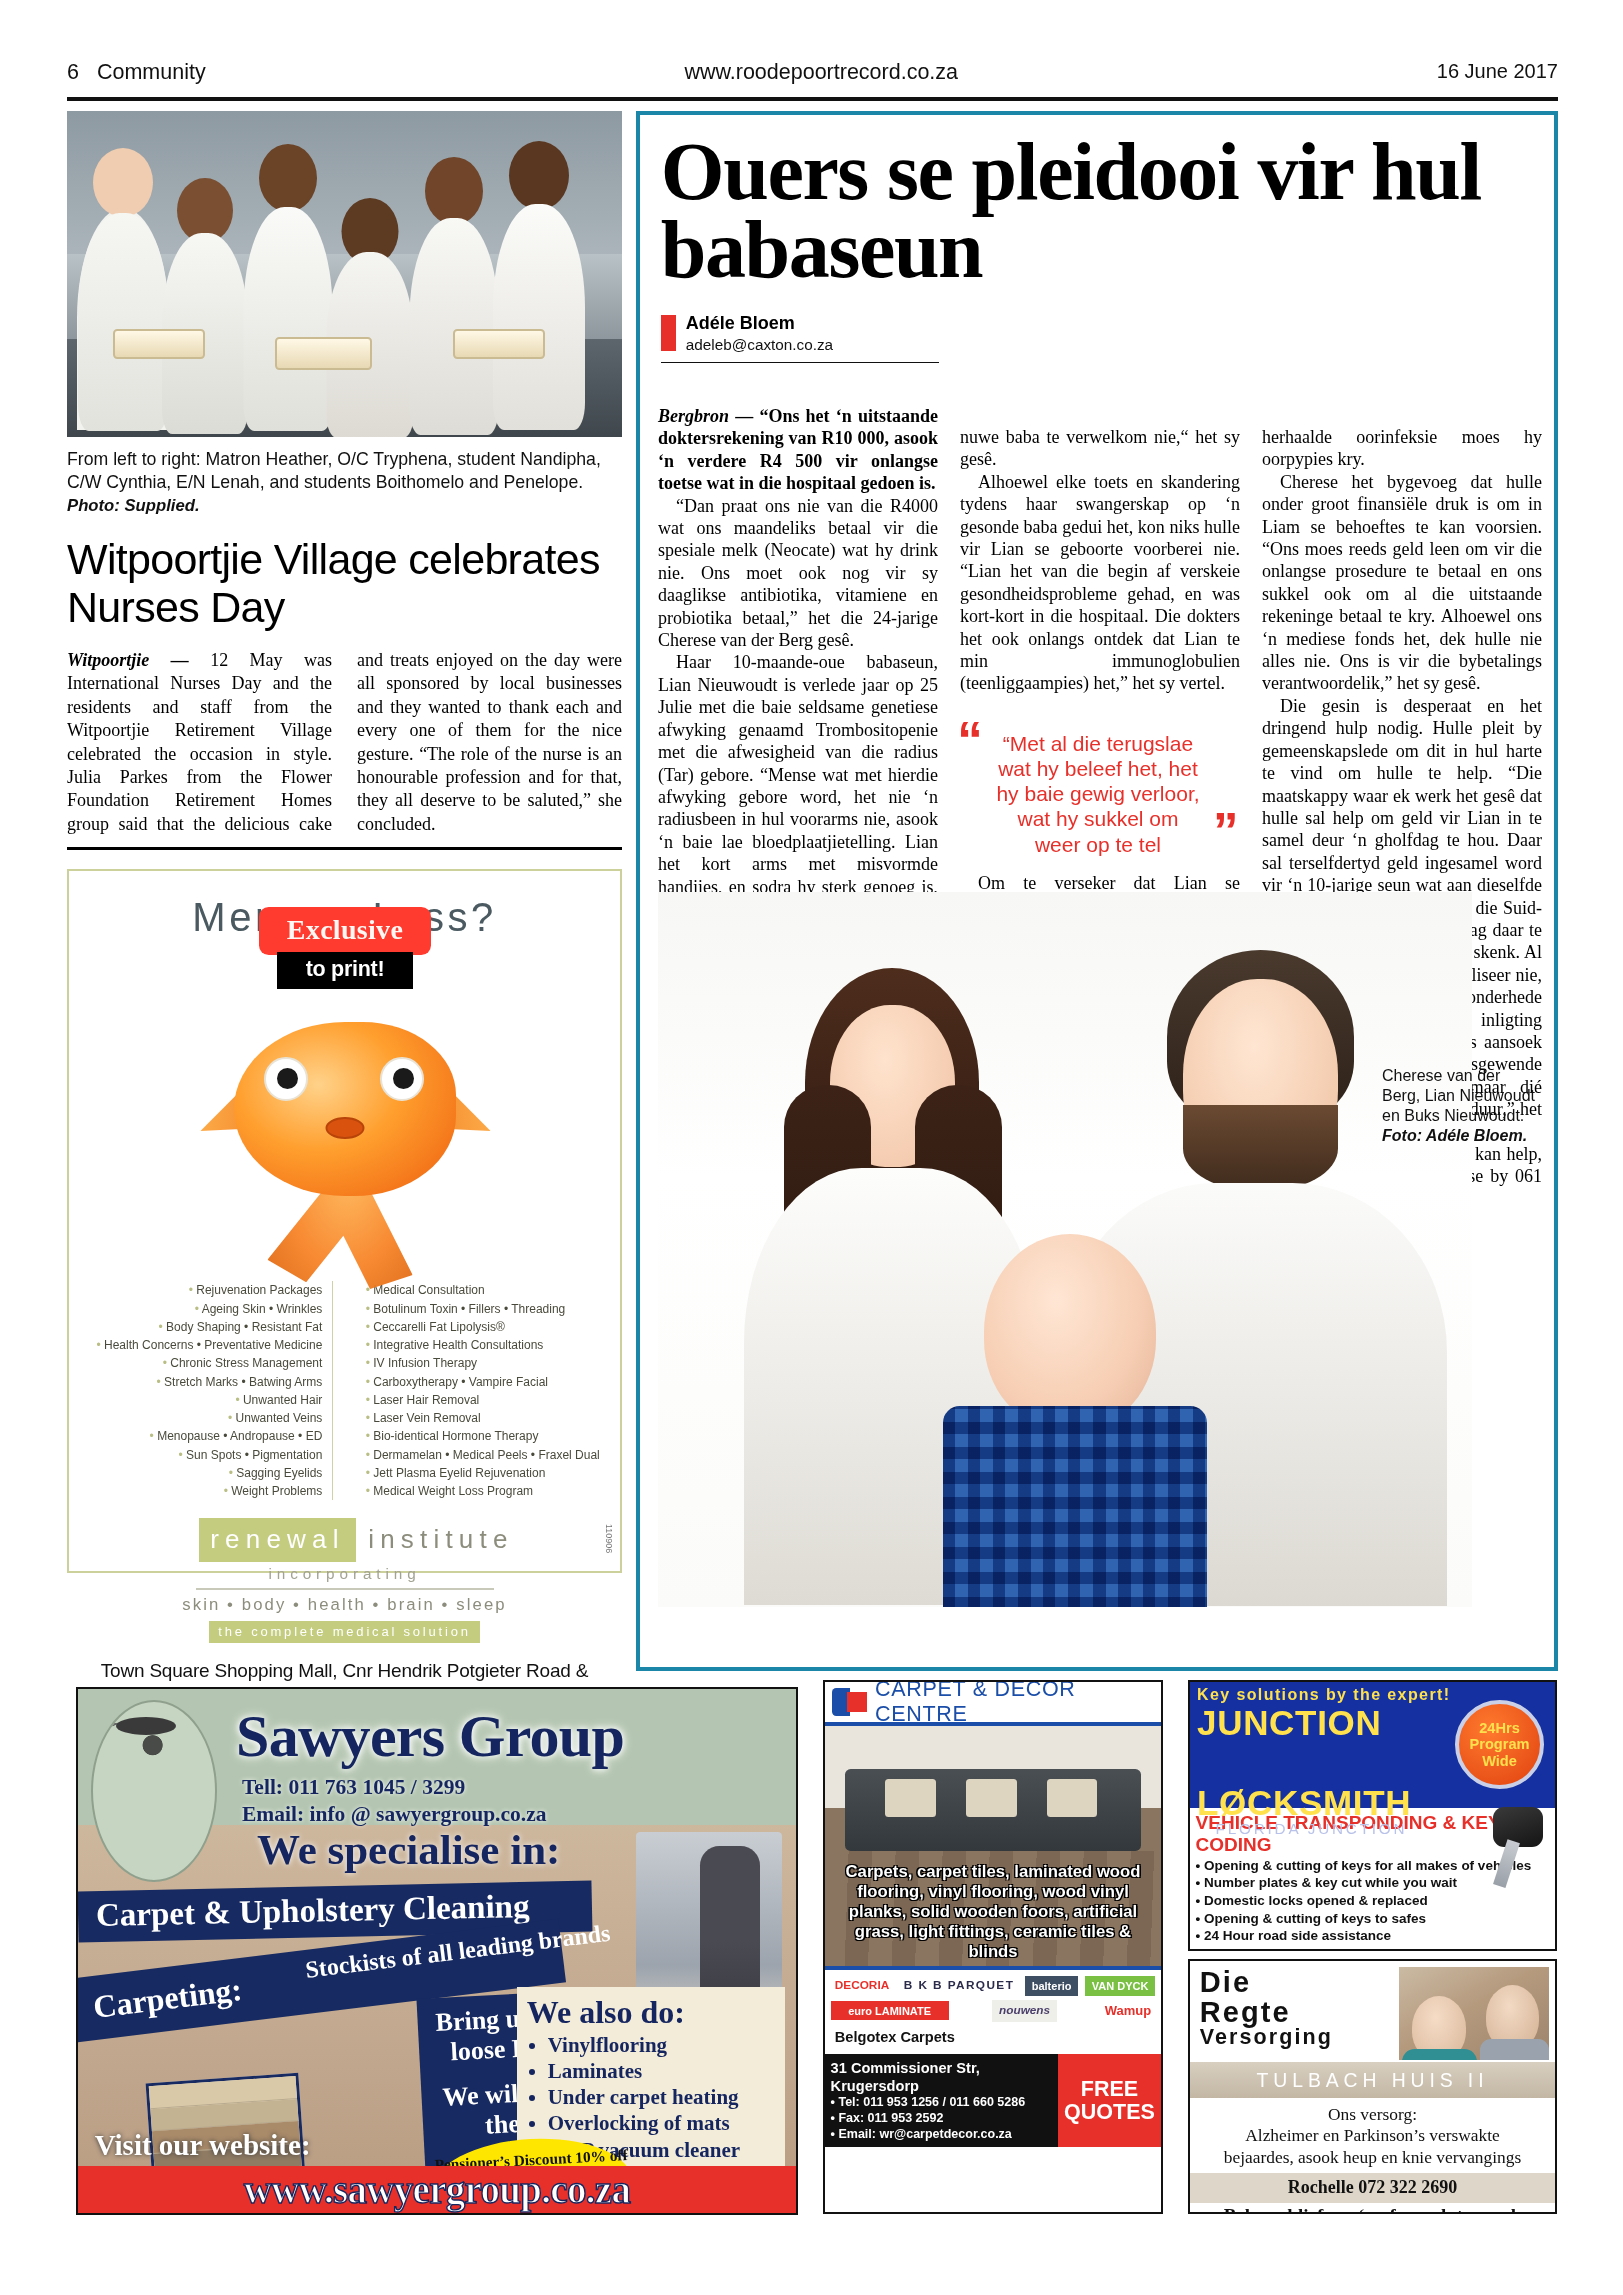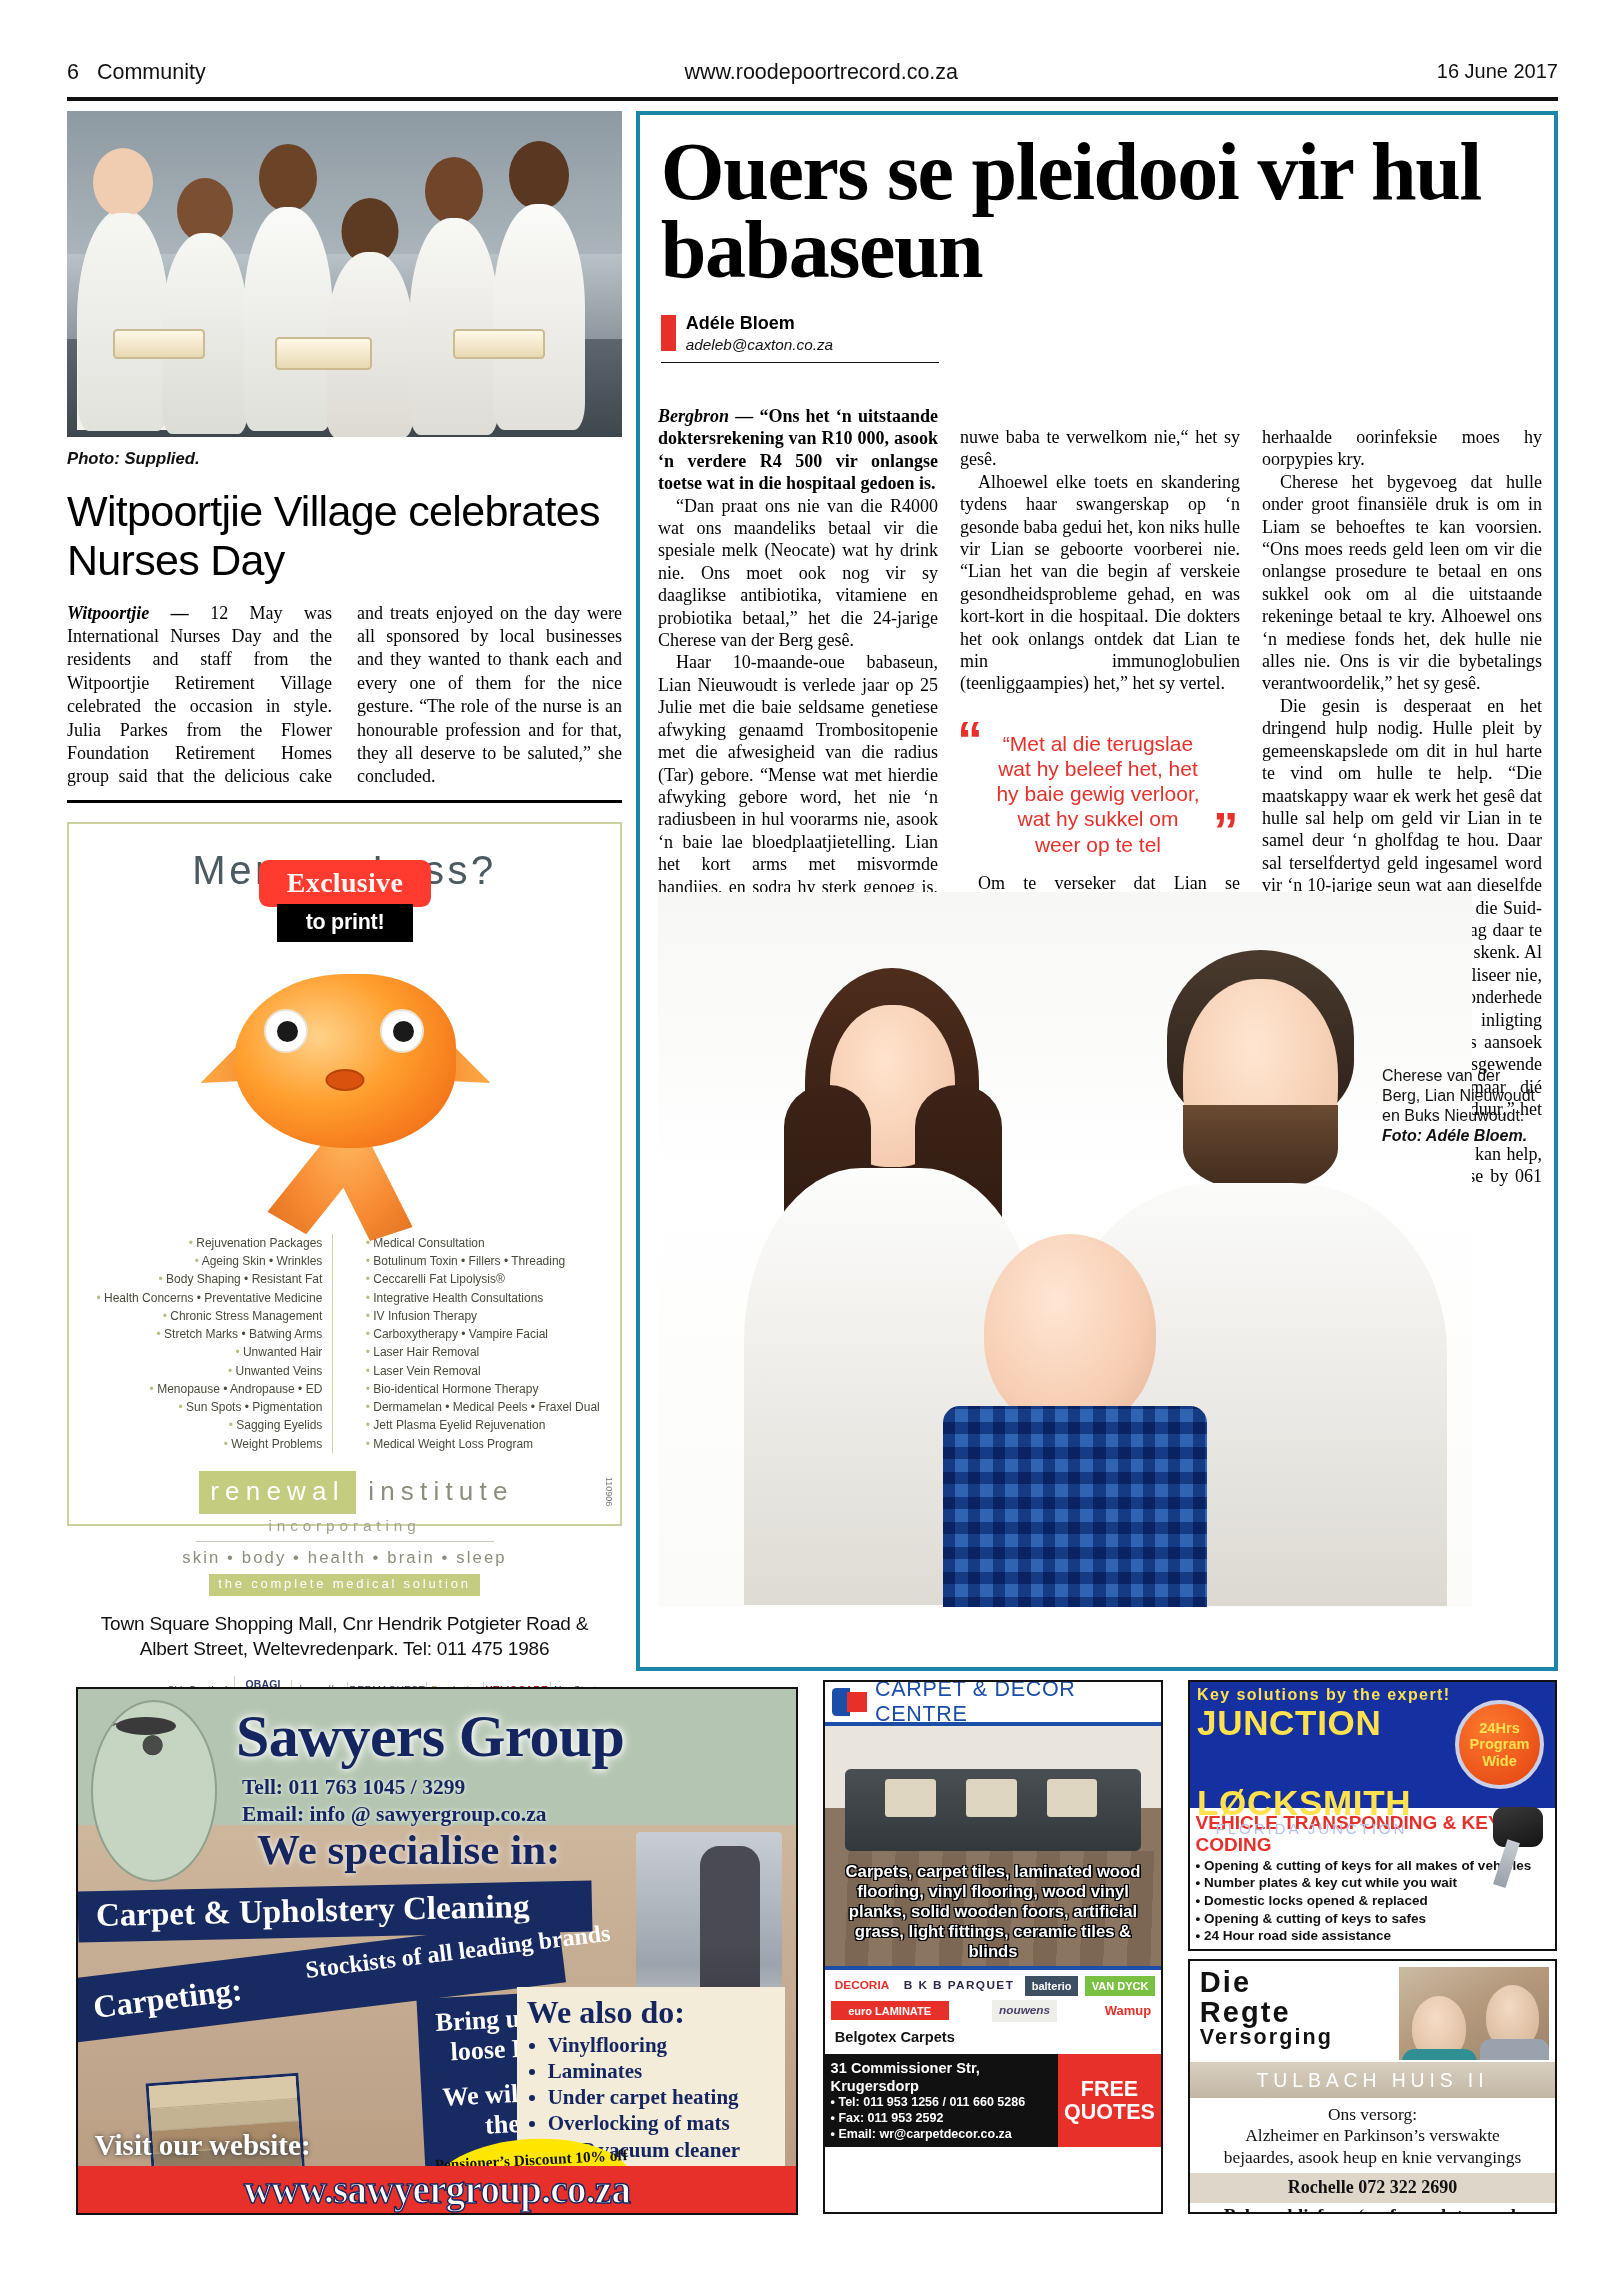--- a/index.html
+++ b/index.html
@@ -219,21 +219,21 @@
   }
   .feat-headline {
     font-family: "Liberation Serif", serif; font-weight: bold;
     font-size: 82px; line-height: .95; letter-spacing: -1.4px; color: #000;
     margin: 4.2px 0 0 2.8px;
   }
   .byline { display: flex; gap: 9.7px; margin: 23.6px 0 0 2.8px; width: 278px; align-items: flex-start; }
   .byline-bar { width: 15.3px; height: 36px; background: #e8302a; flex: none; margin-top: 2.1px; }
   .byline-txt { font-family: "Liberation Sans", sans-serif; line-height: 1.2; }
   .byline-name { font-size: 18px; font-weight: bold; color: #000; }
-  .byline-mail { font-size: 15.3px; color: #111; margin-top: 2.1px; font-style: italic; }
+  .byline-mail { font-size: 15.3px; color: #111; margin-top: 2.1px; }
   .byline-rule { width: 278px; height: 1.4px; background: #111; margin: 7px 0 0 2.8px; }
 
   .feat-cols {
     position: absolute; left: 18px; top: 290px; width: 886px; height: 861px;
     display: flex; gap: 22px;
   }
   .fcol { width: 280px; font-size: 18px; line-height: 1.245; text-align: justify; color: #000; hyphens: auto; }
   .fcol p { margin: 0; }
   .fcol p.ind { text-indent: 18px; }
   .fcol .lead { font-weight: bold; }
@@ -572,20 +572,21 @@
         <div class="head" style="top:-67px;width:60px;height:69px;background:#5a3720;"></div>
         <div class="body" style="top:-4.2px;width:92px;height:226px;background:linear-gradient(180deg,#fbfbf9,#e2e0da);"></div>
       </div>
 
       <div class="cake" style="left:46px;bottom:78px;width:92px;height:30.5px;"></div>
       <div class="cake" style="left:208px;bottom:67px;width:97px;height:33px;"></div>
       <div class="cake" style="left:386px;bottom:78px;width:92px;height:30.5px;"></div>
     </div>
 
     <div class="caption">
+      <span>From left to right: Matron Heather, O/C Tryphena, student Nandipha, C/W Cynthia, E/N Lenah, and students Boithomelo and Penelope.</span>
       <span class="credit">Photo: Supplied.</span>
     </div>
 
     <h2 class="wp-headline">Witpoortjie Village celebrates Nurses Day</h2>
 
     <div class="wp-body">
       <p><span class="lead-in">Witpoortjie —</span><span> 12 May was International Nurses Day and the residents and staff from the Witpoortjie Retirement Village celebrated the occasion in style. Julia Parkes from the Flower Foundation Retirement Homes group said that the delicious cake and treats enjoyed on the day were all sponsored by local businesses and they wanted to thank each and every one of them for the nice gesture. “The role of the nurse is an honourable profession and for that, they all deserve to be saluted,” she concluded.</span></p>
       <div class="exclusive-badge">
         <div class="exc-red">Exclusive</div>
         <div class="exc-black">to print!</div>

